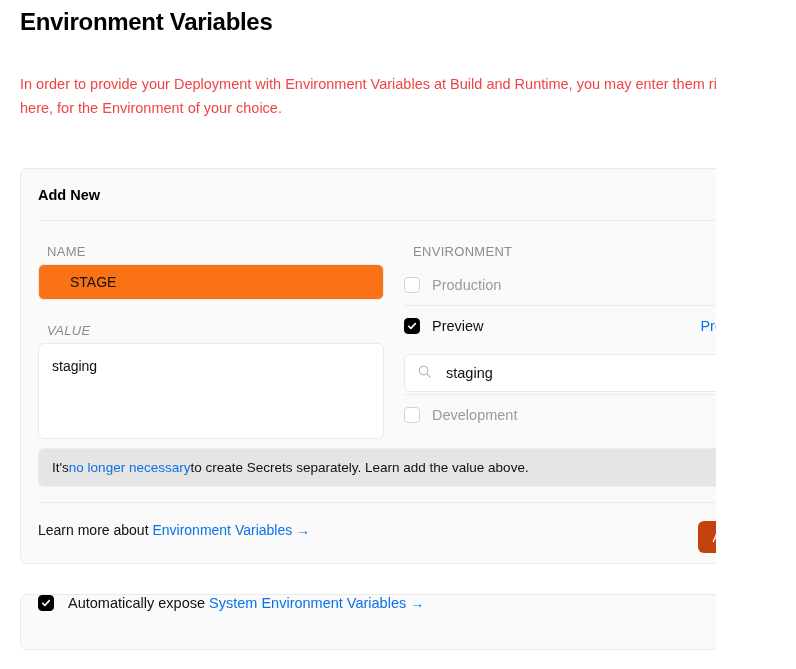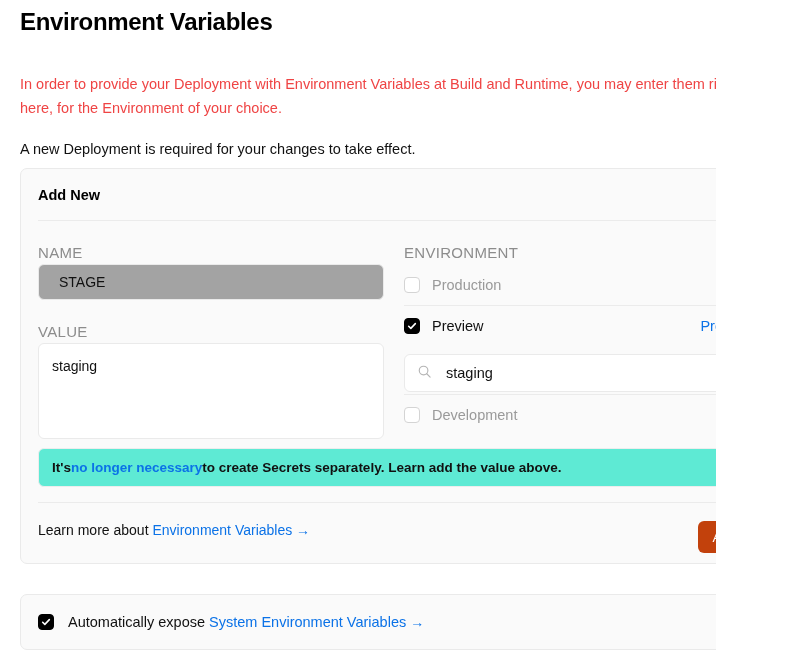--- a/index.html
+++ b/index.html
@@ -76,42 +76,43 @@
     width: 714px;
     height: 1px;
     background: #ebebeb;
   }
   .divider.top { top: 51px; }
   .divider.bottom { top: 333px; }
 
   
   .field-label {
     position: absolute;
-    font-size: 15px;
+    font-size: 13px;
     letter-spacing: 0.3px;
     color: #8c8c8c;
     text-transform: uppercase;
+    margin-left: 9px;
   }
   .label-name { left: 17px; top: 75px; }
-  .label-value { left: 17px; top: 154px; }
+  .label-value { left: 17px; top: 154px; font-style: italic; }
   .label-env { left: 383px; top: 75px; }
 
   
   .text-input {
     position: absolute;
     left: 17px;
     top: 95px;
     width: 346px;
     height: 36px;
-    background: #a3a3a3;
+    background: #f97316;
     border: 1px solid #eaeaea;
     border-radius: 6px;
     font-size: 14px;
     color: #111;
-    padding: 0 20px;
+    padding: 0 31px;
     line-height: 34px;
     font-family: "Liberation Sans", sans-serif;
     outline: none;
   }
   .textarea-input {
     position: absolute;
     left: 17px;
     top: 174px;
     width: 346px;
     height: 96px;
@@ -206,29 +207,28 @@
   }
   .clear-icon { flex: 0 0 auto; display: block; cursor: pointer; opacity: .7; }
 
   
   .notice {
     position: absolute;
     left: 17px;
     top: 279px;
     width: 714px;
     height: 39px;
-    background: #5eead4;
+    background: #e5e5e5;
     border: 1px solid #ededed;
     border-radius: 6px;
     display: flex;
     align-items: center;
     padding: 0 13px;
     font-size: 13.5px;
     color: #111;
-    font-weight: bold;
   }
   .notice a, .link {
     color: #0b72e7;
     text-decoration: none;
     cursor: pointer;
   }
 
   
   .footer-text {
     position: absolute;
@@ -257,39 +257,38 @@
   .card-bottom {
     position: absolute;
     left: 20px;
     top: 594px;
     width: 748px;
     height: 56px;
     background: #fafafa;
     border: 1px solid #eaeaea;
     border-radius: 7px;
     display: flex;
-    align-items: center;
+    align-items: flex-start;
     padding: 0 17px;
   }
   .expose-label {
     margin-left: 14px;
     font-size: 14.5px;
     color: #111;
   }
   .arrow { font-size: 14px; }
 </style>
 </head>
 <body>
 
 <div class="page">
 
   <h1 class="page-title">Environment Variables</h1>
 
   <p class="intro-1">In order to provide your Deployment with Environment Variables at Build and Runtime, you may enter them right here, for the Environment of your choice.</p>
-  <p class="intro-2">A new Deployment is required for your changes to take effect.</p>
 
   <div class="card">
 
     <div class="card-header">Add New</div>
     <div class="divider top"></div>
 
     <div class="field-label label-name">NAME</div>
     <input class="text-input" type="text" value="STAGE" style="">
 
     <div class="field-label label-value">VALUE</div>

